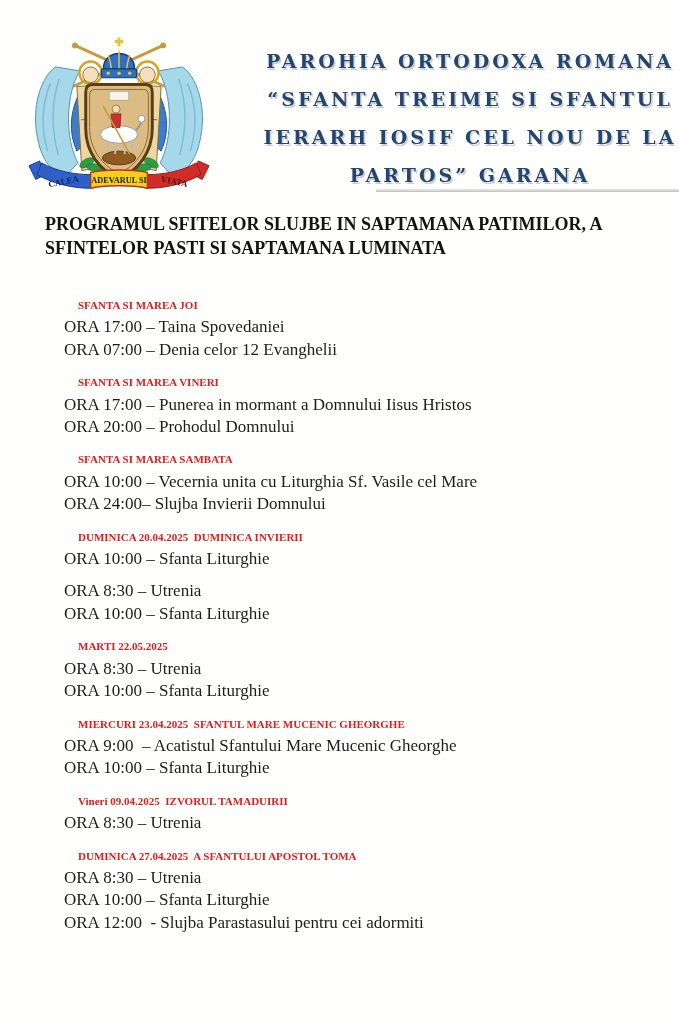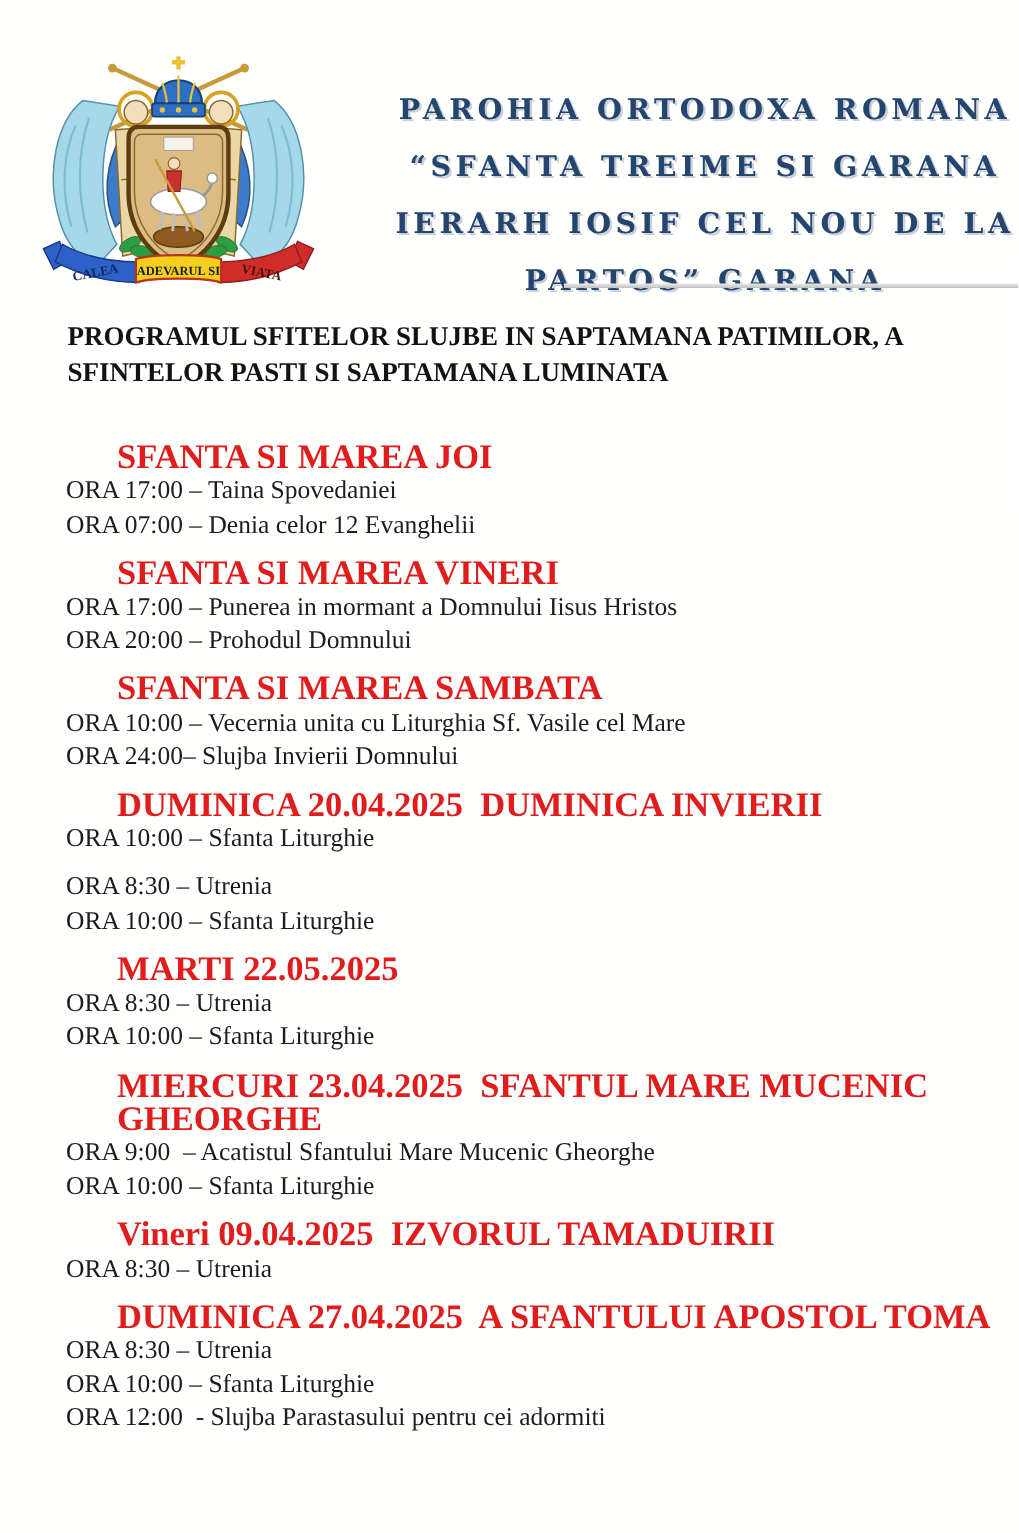--- a/index.html
+++ b/index.html
@@ -7,40 +7,39 @@
     position:relative;width:679px;height:1022px;background:#fffffe;
     font-family:"Liberation Serif","DejaVu Serif",serif;overflow:hidden;
   }
   
   .emblem{position:absolute;left:26px;top:28px;width:186px;height:166px;}
   .parish-title{
     position:absolute;left:263px;right:2px;top:42px;text-align:center;
     color:#24456e;font-family:"DejaVu Serif","Liberation Serif",serif;
     font-weight:bold;font-size:19px;line-height:38px;letter-spacing:3px;
     text-shadow:1.5px 1.5px 0 #c9ced8;
-    margin-top:12px;
   }
   .header-rule{
     position:absolute;left:376px;right:0;top:189px;height:3px;
     background:linear-gradient(#ececec,#bfbfbf);
   }
   
   .main-heading{
     position:absolute;left:45px;right:0;top:212px;
     font-weight:bold;font-size:18px;line-height:24px;color:#131313;
   }
   
   .schedule{position:absolute;left:44px;right:6px;top:294px;}
   .section{margin-bottom:10px;}
   .section-title{
-    color:#e01c1c;font-weight:bold;font-size:23px;line-height:22.4px;
+    color:#e01c1c;font-weight:bold;font-size:11px;line-height:22.4px;
     margin-left:34px;white-space:pre-wrap;
   }
   .line{
-    color:#1c1c1c;font-size:17px;line-height:22.4px;white-space:pre-wrap;
+    color:#1c1c1c;font-size:17px;line-height:22.4px;white-space:pre-wrap;margin-left:20px;
   }
 </style>
 </head>
 <body>
 
 <div class="page">
 
   <svg class="emblem" viewBox="0 0 190 166" xmlns="http://www.w3.org/2000/svg" aria-hidden="true">
 
     <g>
@@ -123,21 +122,21 @@
       <path d="M174,136 C158,145 140,148 122,148 L122,162 C142,162 160,158 179,148 Z" fill="#d22c29" stroke="#8c1f1f" stroke-width="1"></path>
       <path d="M66,146 C76,142.5 114,142.5 124,146 L124,162 C114,158.5 76,158.5 66,162 Z" fill="#f4cf1e" stroke="#b8331f" stroke-width="1.5"></path>
       <text x="39" y="158" transform="rotate(-11 39 158)" text-anchor="middle" font-family="Liberation Serif, serif" font-size="9" font-weight="bold" fill="#0e2a66">CALEA</text>
       <text x="95" y="157" text-anchor="middle" font-family="Liberation Serif, serif" font-size="8.5" font-weight="bold" fill="#1a1a1a">ADEVARUL SI</text>
       <text x="151" y="158" transform="rotate(11 151 158)" text-anchor="middle" font-family="Liberation Serif, serif" font-size="9" font-weight="bold" fill="#4a1010">VIATA</text>
     </g>
   </svg>
 
   <div class="parish-title">
     <div>PAROHIA ORTODOXA ROMANA</div>
-    <div>“SFANTA TREIME SI GARANA</div>
+    <div>“SFANTA TREIME SI SFANTUL</div>
     <div>IERARH IOSIF CEL NOU DE LA</div>
     <div>PARTOS” GARANA</div>
   </div>
 
   <div class="header-rule"></div>
 
   <div class="main-heading">
     <div>PROGRAMUL SFITELOR SLUJBE IN SAPTAMANA PATIMILOR, A</div>
     <div>SFINTELOR PASTI SI SAPTAMANA LUMINATA</div>
   </div>

